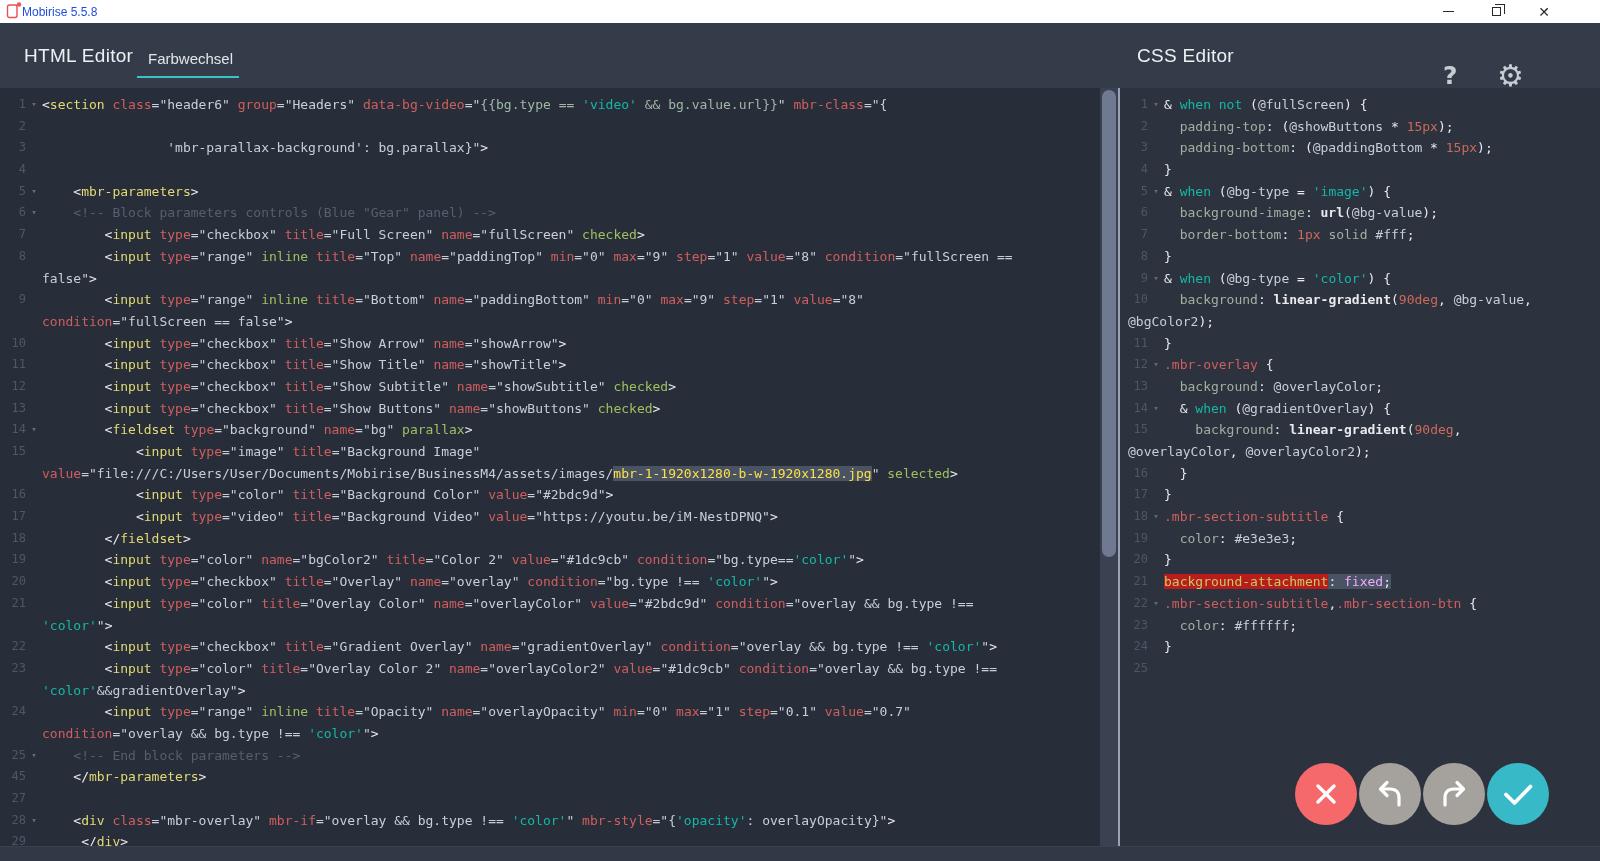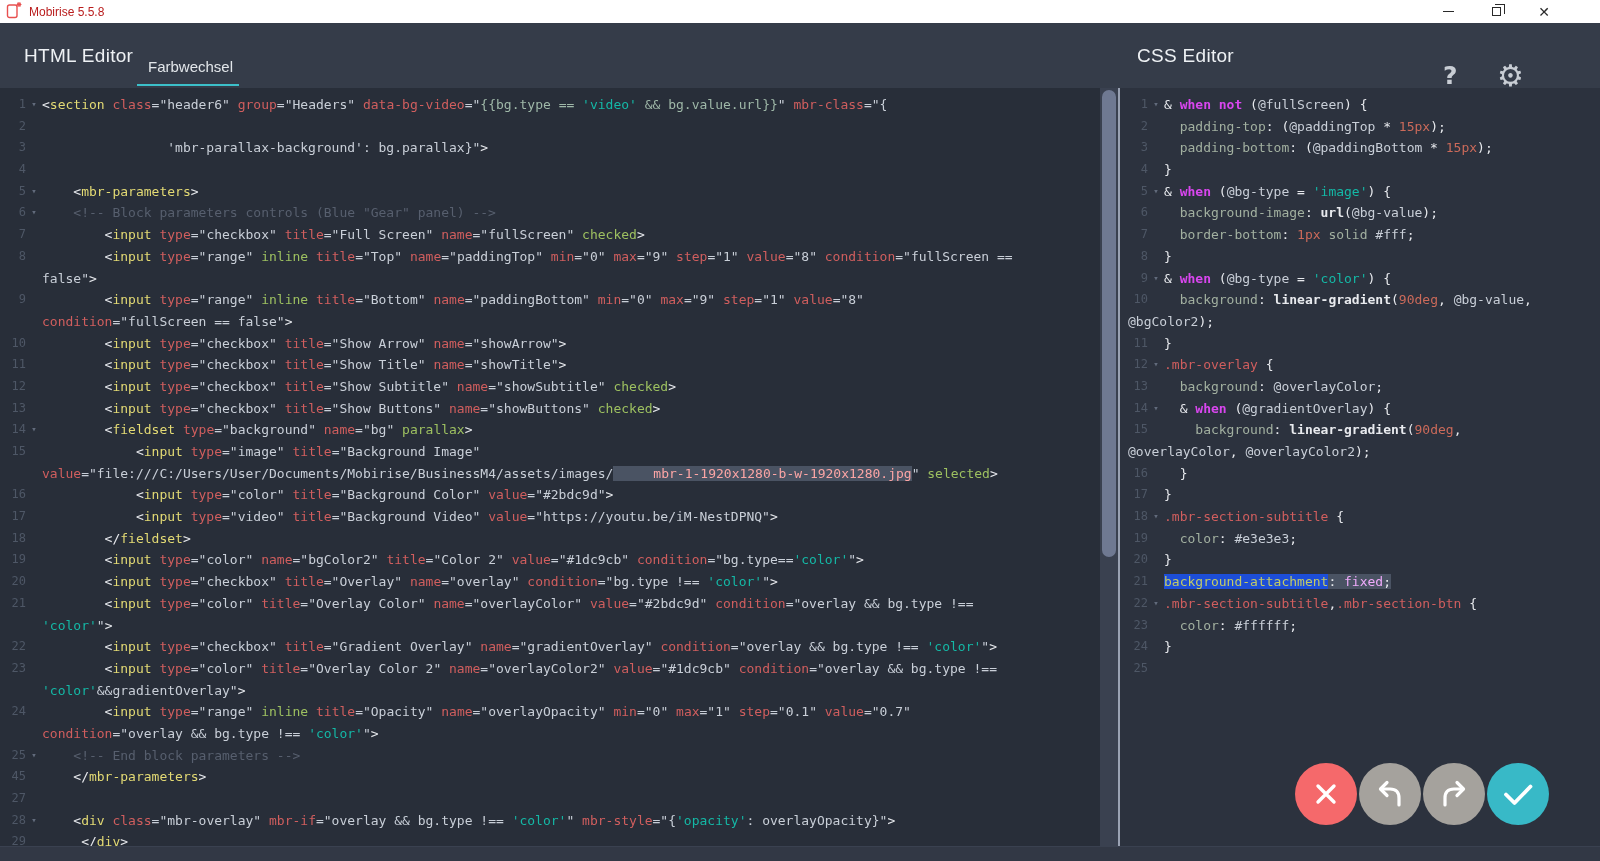--- a/index.html
+++ b/index.html
@@ -4,35 +4,35 @@
 <style>
   * { margin:0; padding:0; box-sizing:border-box; }
   html,body { width:1600px; height:861px; overflow:hidden; background:#282e39;
               font-family:"Liberation Sans", sans-serif; }
   .app { position:relative; width:1600px; height:861px; }
 
   
   .titlebar { position:absolute; top:0; left:0; right:0; height:23px; background:#ffffff;
               display:flex; align-items:center; }
   .app-icon { margin-left:6px; }
-  .title-text { margin-left:7px; font-size:12px; color:#b91c1c; }
+  .title-text { font-size:12px; color:#1d4ed8; }
   .win-controls { position:absolute; right:32px; top:0; height:23px; display:flex; align-items:center; gap:0; }
   .win-btn { width:48px; height:23px; display:flex; align-items:center; justify-content:center; color:#2a2a2a; cursor:default; }
   .min-glyph { width:11px; height:1.5px; background:#2a2a2a; }
   .restore-glyph { position:relative; width:9px; height:9px; border:1.2px solid #2a2a2a; background:#fff; }
   .restore-glyph::before { content:""; position:absolute; left:2px; top:-4px; width:9px; height:9px;
               border:1.2px solid #2a2a2a; border-left:none; border-bottom:none; }
   .close-glyph { font-size:14px; line-height:1; color:#2a2a2a; }
 
   
   .header { position:absolute; top:23px; left:0; right:0; height:65px; background:#353c49; }
   .hdr-title { position:absolute; top:50%; transform:translateY(-50%); font-size:19px; color:#eef1f4; letter-spacing:.3px; }
   .hdr-html { left:24px; }
   .hdr-css  { left:1137px; }
-  .tab { position:absolute; left:137px; top:16px; height:65px; display:flex; flex-direction:column;
+  .tab { position:absolute; left:137px; top:8px; height:65px; display:flex; flex-direction:column;
          align-items:flex-start; justify-content:center; }
   .tab-label { font-size:15px; color:#e2e6ea; padding:0 11px; }
   .tab-underline { margin-top:9px; height:2px; width:102px; background:#3cc0ca; }
   .hdr-icon { position:absolute; color:#c8cdd4; }
   .help-icon { left:1443px; top:38px; font-size:25px; font-weight:bold; font-family:"DejaVu Sans",sans-serif; }
   .gear-icon { left:1497px; top:35px; font-size:30px; font-family:"DejaVu Sans",sans-serif; }
 
   
   .panel { position:absolute; top:88px; bottom:15px; overflow:hidden; }
   .panel-html { left:0; width:1100px; background:#282e39; }
@@ -53,27 +53,27 @@
   
   .tk-w  { color:#e8eaee; }
   .tk-t  { color:#e3da74; }
   .tk-a  { color:#d05e5e; }
   .tk-v  { color:#c9cfd8; }
   .tk-b  { color:#9dc060; }
   .tk-x  { color:#9fb8a8; }
   .tk-s  { color:#14b8a6; }
   .tk-c  { color:#575f6e; }
   .tk-p  { color:#a2b0a0; }
-  .tk-k  { color:#d946ef; font-weight:bold;margin-top:48px; }
+  .tk-k  { color:#14b8a6; font-weight:normal;margin-top:48px; }
   .tk-n  { color:#cb6a5a; }
   .tk-fn { color:#e8eaee; font-weight:bold; }
   .tk-sel{ color:#d05e5e; }
   .tk-at { color:#c9cfd8; }
-  .tk-hl { color:#fca5a5; background:#4a5363;padding-left:40px; }
-  .tk-hlp{ color:#c3cb66; background:#1d4ed8; }
+  .tk-hl { color:#fde047; background:#4a5363; }
+  .tk-hlp{ color:#c3cb66; background:#b91c1c; }
   .tk-hlw{ color:#e8eaee; background:#4a5363; }
   .tk-hlv{ color:#f0abfc; background:#4a5363; }
 
   
   .vscroll-track { position:absolute; left:1100px; top:88px; bottom:15px; width:18px; background:#3a4150; }
   .vscroll-thumb { position:absolute; left:2px; top:2px; width:14px; height:467px; border-radius:7px; background:#6f7992; }
   .divider { position:absolute; left:1118px; top:88px; bottom:15px; width:2px; background:#9aa2b3; }
   .bottom-bar { position:absolute; left:0; right:0; bottom:0; height:15px; background:#323845; border-top:1px solid #3a4150; }
 
   
@@ -167,21 +167,21 @@
   </div>
 
   <div class="vscroll-track">
     <div class="vscroll-thumb"></div>
   </div>
   <div class="divider"></div>
 
   <div class="panel panel-css">
     <div class="lines">
         <div class="code-row"><span class="gutter"><span class="ln">1</span><span class="fold">▾</span></span><span class="code"><span class="tk-w">&amp; </span><span class="tk-k">when</span><span class="tk-w"> </span><span class="tk-k">not</span><span class="tk-w"> (</span><span class="tk-at">@fullScreen</span><span class="tk-w">) {</span></span></div>
-        <div class="code-row"><span class="gutter"><span class="ln">2</span><span class="fold"></span></span><span class="code"><span class="tk-w">  </span><span class="tk-p">padding-top</span><span class="tk-w">: (</span><span class="tk-at">@paddingTop</span><span class="tk-w"> * </span><span class="tk-n">15px</span><span class="tk-w">);</span></span></div>
+        <div class="code-row"><span class="gutter"><span class="ln">2</span><span class="fold"></span></span><span class="code"><span class="tk-w">  </span><span class="tk-p">padding-top</span><span class="tk-w">: (</span><span class="tk-at">@showButtons</span><span class="tk-w"> * </span><span class="tk-n">15px</span><span class="tk-w">);</span></span></div>
         <div class="code-row"><span class="gutter"><span class="ln">3</span><span class="fold"></span></span><span class="code"><span class="tk-w">  </span><span class="tk-p">padding-bottom</span><span class="tk-w">: (</span><span class="tk-at">@paddingBottom</span><span class="tk-w"> * </span><span class="tk-n">15px</span><span class="tk-w">);</span></span></div>
         <div class="code-row"><span class="gutter"><span class="ln">4</span><span class="fold"></span></span><span class="code"><span class="tk-w">}</span></span></div>
         <div class="code-row"><span class="gutter"><span class="ln">5</span><span class="fold">▾</span></span><span class="code"><span class="tk-w">&amp; </span><span class="tk-k">when</span><span class="tk-w"> (</span><span class="tk-at">@bg-type</span><span class="tk-w"> = </span><span class="tk-s">'image'</span><span class="tk-w">) {</span></span></div>
         <div class="code-row"><span class="gutter"><span class="ln">6</span><span class="fold"></span></span><span class="code"><span class="tk-w">  </span><span class="tk-p">background-image</span><span class="tk-w">: </span><span class="tk-fn">url</span><span class="tk-w">(</span><span class="tk-at">@bg-value</span><span class="tk-w">);</span></span></div>
         <div class="code-row"><span class="gutter"><span class="ln">7</span><span class="fold"></span></span><span class="code"><span class="tk-w">  </span><span class="tk-p">border-bottom</span><span class="tk-w">: </span><span class="tk-n">1px</span><span class="tk-w"> </span><span class="tk-p">solid</span><span class="tk-w"> </span><span class="tk-at">#fff</span><span class="tk-w">;</span></span></div>
         <div class="code-row"><span class="gutter"><span class="ln">8</span><span class="fold"></span></span><span class="code"><span class="tk-w">}</span></span></div>
         <div class="code-row"><span class="gutter"><span class="ln">9</span><span class="fold">▾</span></span><span class="code"><span class="tk-w">&amp; </span><span class="tk-k">when</span><span class="tk-w"> (</span><span class="tk-at">@bg-type</span><span class="tk-w"> = </span><span class="tk-s">'color'</span><span class="tk-w">) {</span></span></div>
         <div class="code-row"><span class="gutter"><span class="ln">10</span><span class="fold"></span></span><span class="code"><span class="tk-w">  </span><span class="tk-p">background</span><span class="tk-w">: </span><span class="tk-fn">linear-gradient</span><span class="tk-w">(</span><span class="tk-n">90deg</span><span class="tk-w">, </span><span class="tk-at">@bg-value</span><span class="tk-w">,</span></span></div>
         <div class="code-row wrap"><span class="gutter"><span class="ln"></span><span class="fold"></span></span><span class="code"><span class="tk-at">@bgColor2</span><span class="tk-w">);</span></span></div>
         <div class="code-row"><span class="gutter"><span class="ln">11</span><span class="fold"></span></span><span class="code"><span class="tk-w">}</span></span></div>

